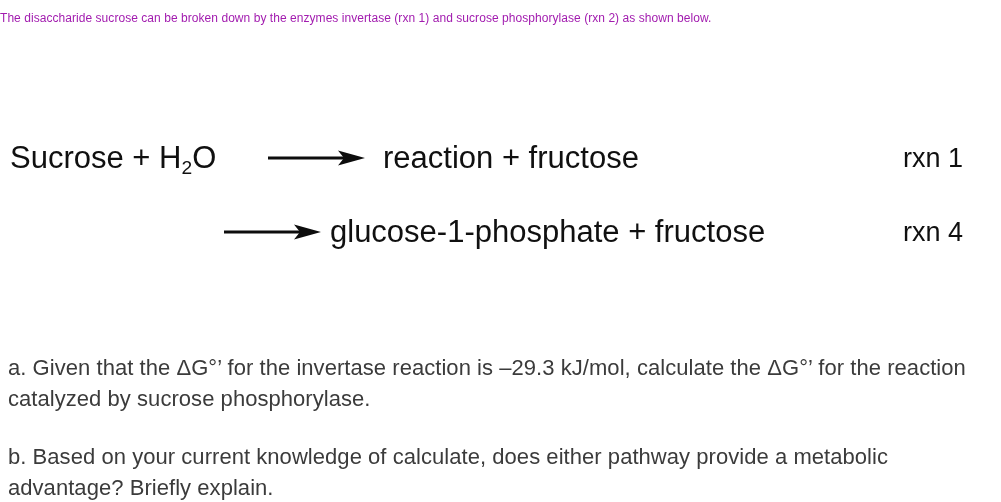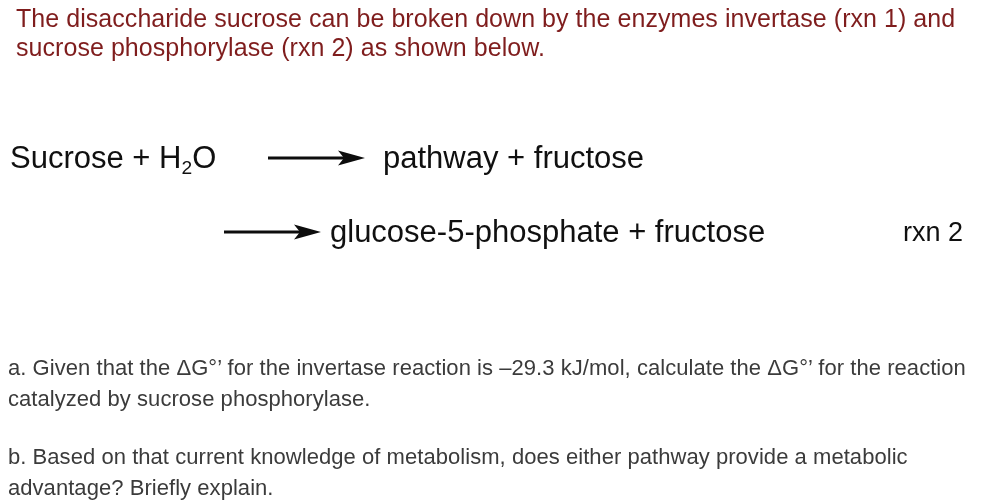--- a/index.html
+++ b/index.html
@@ -11,26 +11,26 @@
     height: 502px;
     background: #ffffff;
     font-family: "Liberation Sans", sans-serif;
     overflow: hidden;
     position: relative;
   }
 
   
   .intro {
     position: absolute;
-    left: 16px;
+    left: 0;
     top: 4px;
     width: 985px;
-    font-size: 25px;
+    font-size: 12px;
     line-height: 29px;
-    color: #7f1d1d;
+    color: #a21caf;
     letter-spacing: 0.05px;
   }
 
   
   .reactions {
     position: absolute;
     left: 0;
     top: 136px;
     width: 1001px;
   }
@@ -116,34 +116,35 @@
   <div class="rxn-row row1">
     <div class="rxn-left"><span>Sucrose + H</span><span class="sub">2</span><span>O</span></div>
 
     <div class="arrow-wrap">
       <svg width="98" height="28" viewBox="0 0 98 28" aria-hidden="true">
         <line x1="0" y1="14" x2="78" y2="14" stroke="#0d0d0d" stroke-width="3.2"></line>
         <path d="M 70 6.5 L 97 14 L 70 21.5 L 76 14 Z" fill="#0d0d0d"></path>
       </svg>
     </div>
 
-    <div class="rxn-right">pathway + fructose</div>
+    <div class="rxn-right">reaction + fructose</div>
 
+    <div class="rxn-label">rxn 1</div>
   </div>
 
   <div class="rxn-row row2">
 
     <div class="arrow-wrap">
       <svg width="98" height="28" viewBox="0 0 98 28" aria-hidden="true">
         <line x1="0" y1="14" x2="78" y2="14" stroke="#0d0d0d" stroke-width="3.2"></line>
         <path d="M 70 6.5 L 97 14 L 70 21.5 L 76 14 Z" fill="#0d0d0d"></path>
       </svg>
     </div>
 
-    <div class="rxn-right">glucose-5-phosphate + fructose</div>
+    <div class="rxn-right">glucose-1-phosphate + fructose</div>
 
-    <div class="rxn-label">rxn 2</div>
+    <div class="rxn-label">rxn 4</div>
   </div>
 </div>
 
 <div class="question q-a"><span>a. Given that the </span><span class="gibbs">ΔG°’</span><span> for the invertase reaction is –29.3 kJ/mol, calculate the </span><span class="gibbs">ΔG°’</span><span> for the reaction catalyzed by sucrose phosphorylase.</span></div>
 
-<div class="question q-b">b. Based on that current knowledge of metabolism, does either pathway provide a metabolic advantage?  Briefly explain.</div>
+<div class="question q-b">b. Based on your current knowledge of calculate, does either pathway provide a metabolic advantage?  Briefly explain.</div>
 
 </body></html>

